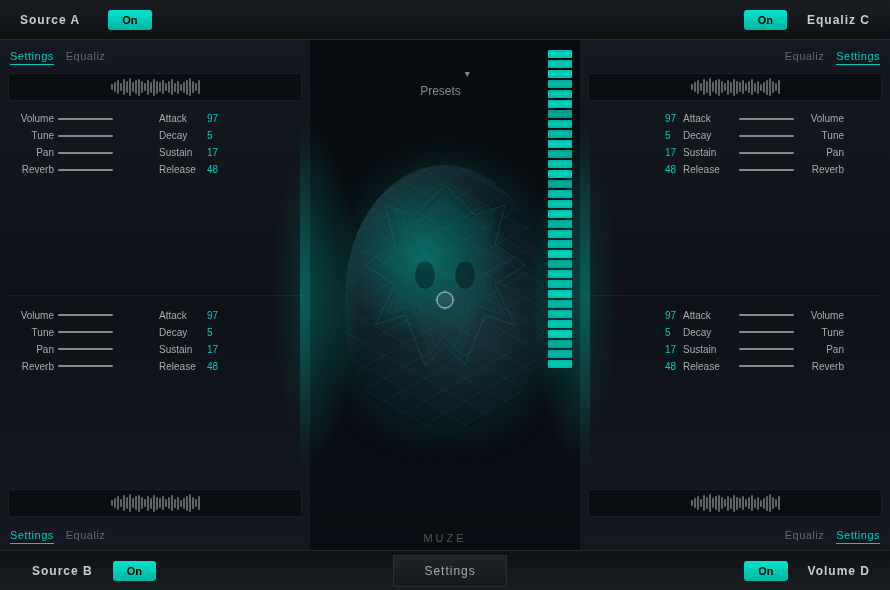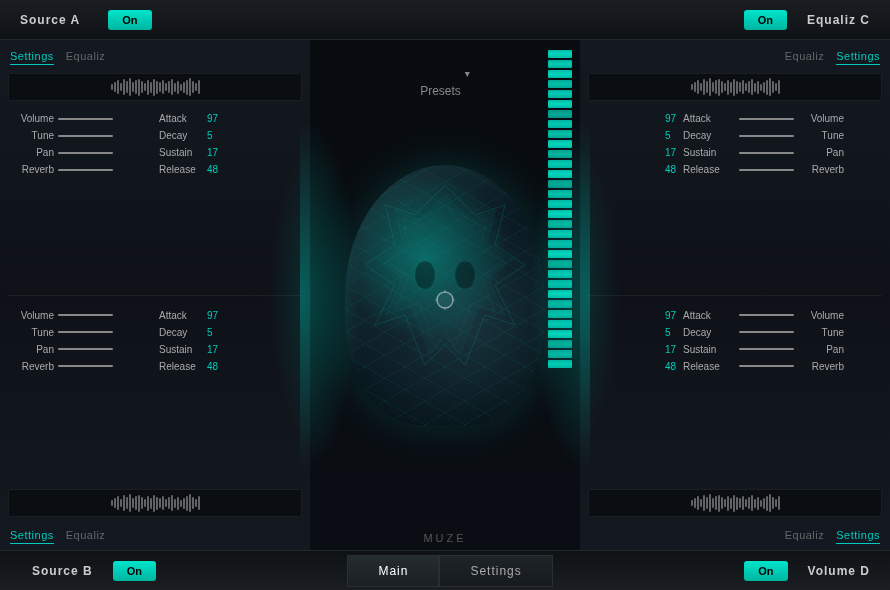--- a/index.html
+++ b/index.html
@@ -884,21 +884,20 @@
       </div>
     </div>
   </div>
 
   <div class="bottom-bar">
     <div style="display:flex;align-items:center;gap:8px;padding-left:20px;">
       <span class="source-label">Source  B</span>
       <button class="on-button">On</button>
     </div>
     <div class="bottom-tabs">
-      <button class="tab-btn active">Main</button>
       <button class="tab-btn">Settings</button>
     </div>
     <div style="display:flex;align-items:center;gap:8px;padding-right:8px;">
       <button class="on-button">On</button>
       <span class="source-label">Volume  D</span>
     </div>
   </div>
 
 </div>
 

